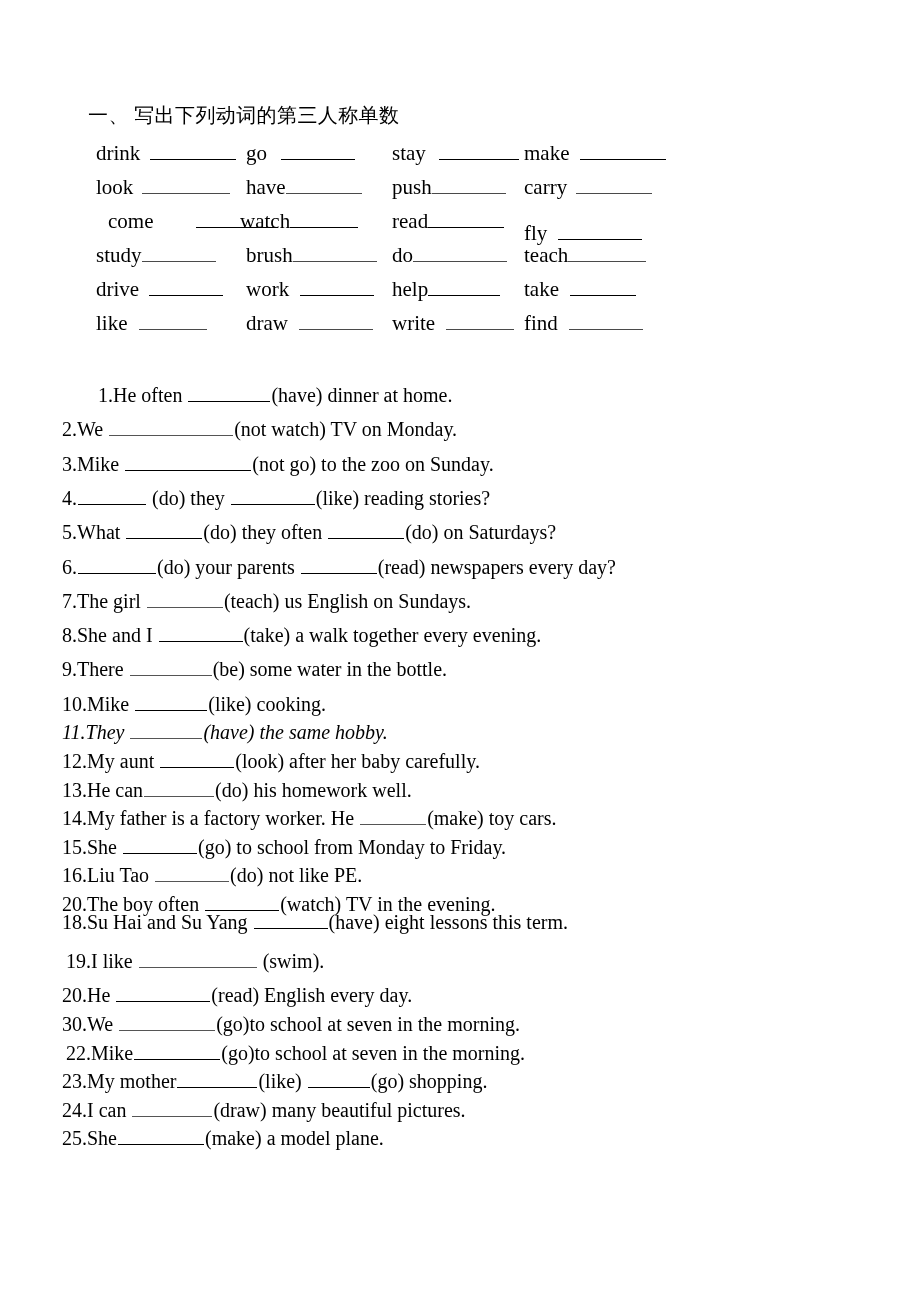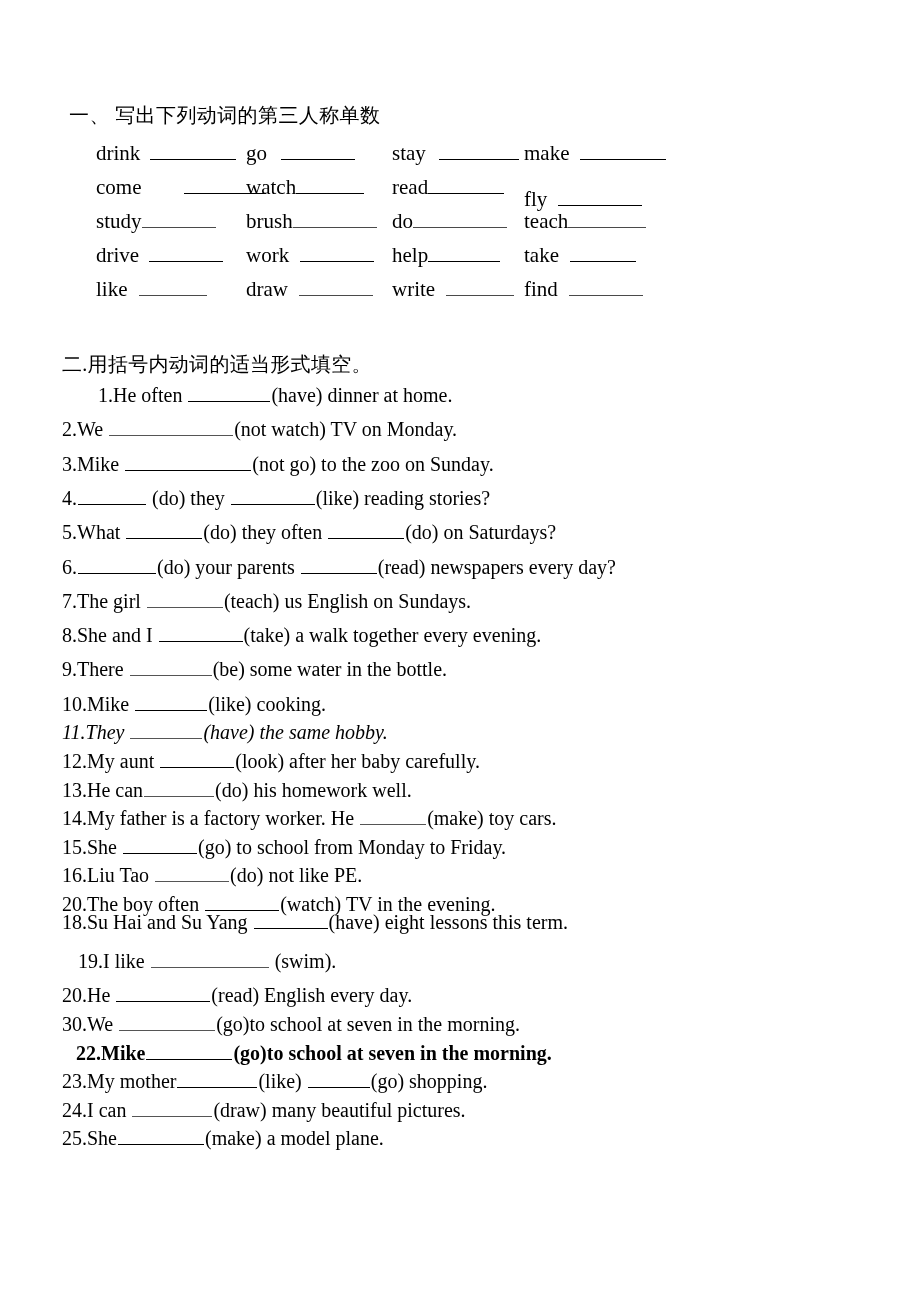--- a/index.html
+++ b/index.html
@@ -22,21 +22,21 @@
     left: 0;
     top: 0;
     width: 920px;
     height: 1303px;
     background: #fff;
   }
 
   
   .sec1-heading {
     position: absolute;
-    left: 69px;
+    left: 88px;
     top: 103px;
     font-size: 20px;
     line-height: 24px;
     letter-spacing: 0.4px;
     white-space: pre;
   }
 
   .verb-table {
     position: absolute;
     left: 96px;
@@ -120,25 +120,45 @@
           <span style="display: inline-block; width: 13px;"></span>
           <span class="blank" style="width: 80px;"></span>
         </div>
         <div class="verb-cell" style="position: absolute; left: 428px;">
           <span class="verb-word">make</span>
           <span style="display: inline-block; width: 11px;"></span>
           <span class="blank" style="width: 86px;"></span>
         </div>
       </div>
       <div class="verb-row" style="position: relative;">
-        <div class="verb-cell" style="position: absolute; left: 0px; gap: 43px;">
+        <div class="verb-cell" style="position: absolute; left: 0px;">
+          <span class="verb-word">look</span>
+          <span style="display: inline-block; width: 9px;"></span>
+          <span class="blank thin" style="width: 88px;"></span>
+        </div>
+        <div class="verb-cell" style="position: absolute; left: 150px;">
+          <span class="verb-word">have</span>
+          <span class="blank thin" style="width: 76px;"></span>
+        </div>
+        <div class="verb-cell" style="position: absolute; left: 296px;">
+          <span class="verb-word">push</span>
+          <span class="blank thin" style="width: 74px;"></span>
+        </div>
+        <div class="verb-cell" style="position: absolute; left: 428px;">
+          <span class="verb-word">carry</span>
+          <span style="display: inline-block; width: 9px;"></span>
+          <span class="blank thin" style="width: 76px;"></span>
+        </div>
+      </div>
+      <div class="verb-row" style="position: relative;">
+        <div class="verb-cell" style="position: absolute; left: 12px; gap: 43px;">
           <span class="verb-word">come</span>
           <span class="blank" style="width: 82px;"></span>
         </div>
-        <div class="verb-cell" style="position: absolute; left: 150px;">
+        <div class="verb-cell" style="position: absolute; left: 144px;">
           <span class="verb-word">watch</span>
           <span class="blank" style="width: 68px;"></span>
         </div>
         <div class="verb-cell" style="position: absolute; left: 296px;">
           <span class="verb-word">read</span>
           <span class="blank" style="width: 76px;"></span>
         </div>
         <div class="verb-cell" style="position: absolute; left: 428px; margin-top: 12px;">
           <span class="verb-word">fly</span>
           <span style="display: inline-block; width: 11px;"></span>
@@ -201,43 +221,42 @@
           <span class="blank thin" style="width: 68px;"></span>
         </div>
         <div class="verb-cell" style="position: absolute; left: 428px;">
           <span class="verb-word">find</span>
           <span style="display: inline-block; width: 11px;"></span>
           <span class="blank thin" style="width: 74px;"></span>
         </div>
       </div>
     </div>
 
-  <div class="sec2-heading">二.用括号内动词的适当形式填空。</div>
 
   <div class="qlist" id="question-list">
       <div class="q" style="position: absolute; left: 0px; top: 0px; margin-left: 36px;"><span class="seg">1.</span><span class="seg">He often </span><span class="ib" style="width: 82px;"></span><span class="seg">(have) dinner at home.</span></div>
       <div class="q" style="position: absolute; left: 0px; top: 34.3px;"><span class="seg">2.</span><span class="seg">We </span><span class="ib thin" style="width: 124px;"></span><span class="seg">(not watch) TV on Monday.</span></div>
       <div class="q" style="position: absolute; left: 0px; top: 68.6px;"><span class="seg">3.</span><span class="seg">Mike </span><span class="ib" style="width: 126px;"></span><span class="seg">(not go) to the zoo on Sunday.</span></div>
       <div class="q" style="position: absolute; left: 0px; top: 102.9px;"><span class="seg">4.</span><span class="ib" style="width: 68px;"></span><span class="seg"> (do) they </span><span class="ib" style="width: 84px;"></span><span class="seg">(like) reading stories?</span></div>
       <div class="q" style="position: absolute; left: 0px; top: 137.2px;"><span class="seg">5.</span><span class="seg">What </span><span class="ib" style="width: 76px;"></span><span class="seg">(do) they often </span><span class="ib" style="width: 76px;"></span><span class="seg">(do) on Saturdays?</span></div>
       <div class="q" style="position: absolute; left: 0px; top: 171.5px;"><span class="seg">6.</span><span class="ib" style="width: 78px;"></span><span class="seg">(do) your parents </span><span class="ib" style="width: 76px;"></span><span class="seg">(read) newspapers every day?</span></div>
       <div class="q" style="position: absolute; left: 0px; top: 205.8px;"><span class="seg">7.</span><span class="seg">The girl </span><span class="ib thin" style="width: 76px;"></span><span class="seg">(teach) us English on Sundays.</span></div>
       <div class="q" style="position: absolute; left: 0px; top: 240.1px;"><span class="seg">8.</span><span class="seg">She and I </span><span class="ib" style="width: 84px;"></span><span class="seg">(take) a walk together every evening.</span></div>
       <div class="q" style="position: absolute; left: 0px; top: 274.4px;"><span class="seg">9.</span><span class="seg">There </span><span class="ib thin" style="width: 82px;"></span><span class="seg">(be) some water in the bottle.</span></div>
       <div class="q" style="position: absolute; left: 0px; top: 308.7px;"><span class="seg">10.</span><span class="seg">Mike </span><span class="ib" style="width: 72px;"></span><span class="seg">(like) cooking.</span></div>
       <div class="q" style="position: absolute; left: 0px; top: 337.3px; font-style: italic;"><span class="seg">11.</span><span class="seg">They </span><span class="ib thin" style="width: 72px;"></span><span class="seg">(have) the same hobby.</span></div>
       <div class="q" style="position: absolute; left: 0px; top: 365.9px;"><span class="seg">12.</span><span class="seg">My aunt </span><span class="ib" style="width: 74px;"></span><span class="seg">(look) after her baby carefully.</span></div>
       <div class="q" style="position: absolute; left: 0px; top: 394.5px;"><span class="seg">13.</span><span class="seg">He can</span><span class="ib thin" style="width: 70px;"></span><span class="seg">(do) his homework well.</span></div>
       <div class="q" style="position: absolute; left: 0px; top: 423.1px;"><span class="seg">14.</span><span class="seg">My father is a factory worker. He </span><span class="ib thin" style="width: 66px;"></span><span class="seg">(make) toy cars.</span></div>
       <div class="q" style="position: absolute; left: 0px; top: 451.7px;"><span class="seg">15.</span><span class="seg">She </span><span class="ib" style="width: 74px;"></span><span class="seg">(go) to school from Monday to Friday.</span></div>
       <div class="q" style="position: absolute; left: 0px; top: 480.3px;"><span class="seg">16.</span><span class="seg">Liu Tao </span><span class="ib thin" style="width: 74px;"></span><span class="seg">(do) not like PE.</span></div>
       <div class="q" style="position: absolute; left: 0px; top: 508.9px;"><span class="seg">20.</span><span class="seg">The boy often </span><span class="ib" style="width: 74px;"></span><span class="seg">(watch) TV in the evening.</span></div>
       <div class="q" style="position: absolute; left: 0px; top: 527px;"><span class="seg">18.</span><span class="seg">Su Hai and Su Yang </span><span class="ib" style="width: 74px;"></span><span class="seg">(have) eight lessons this term.</span></div>
-      <div class="q" style="position: absolute; left: 16px; top: 566.1px;"><span class="seg">19.</span><span class="seg">I like </span><span class="ib thin" style="width: 118px;"></span><span class="seg"> (swim).</span></div>
+      <div class="q" style="position: absolute; left: 4px; top: 566.1px;"><span class="seg">19.</span><span class="seg">I like </span><span class="ib thin" style="width: 118px;"></span><span class="seg"> (swim).</span></div>
       <div class="q" style="position: absolute; left: 0px; top: 600.4px;"><span class="seg">20.</span><span class="seg">He </span><span class="ib" style="width: 94px;"></span><span class="seg">(read) English every day.</span></div>
       <div class="q" style="position: absolute; left: 0px; top: 629px;"><span class="seg">30.</span><span class="seg">We </span><span class="ib thin" style="width: 96px;"></span><span class="seg">(go)to school at seven in the morning.</span></div>
-      <div class="q" style="position: absolute; left: 14px; top: 657.6px; font-weight: bold;"><span class="seg">22.</span><span class="seg">Mike</span><span class="ib" style="width: 86px;"></span><span class="seg">(go)to school at seven in the morning.</span></div>
+      <div class="q" style="position: absolute; left: 4px; top: 657.6px;"><span class="seg">22.</span><span class="seg">Mike</span><span class="ib" style="width: 86px;"></span><span class="seg">(go)to school at seven in the morning.</span></div>
       <div class="q" style="position: absolute; left: 0px; top: 686.2px;"><span class="seg">23.</span><span class="seg">My mother</span><span class="ib" style="width: 80px;"></span><span class="seg">(like) </span><span class="ib" style="width: 62px;"></span><span class="seg">(go) shopping.</span></div>
       <div class="q" style="position: absolute; left: 0px; top: 714.8px;"><span class="seg">24.</span><span class="seg">I can </span><span class="ib thin" style="width: 80px;"></span><span class="seg">(draw) many beautiful pictures.</span></div>
       <div class="q" style="position: absolute; left: 0px; top: 743.4px;"><span class="seg">25.</span><span class="seg">She</span><span class="ib" style="width: 86px;"></span><span class="seg">(make) a model plane.</span></div>
     </div>
 
 </div>
 
 </body></html>

